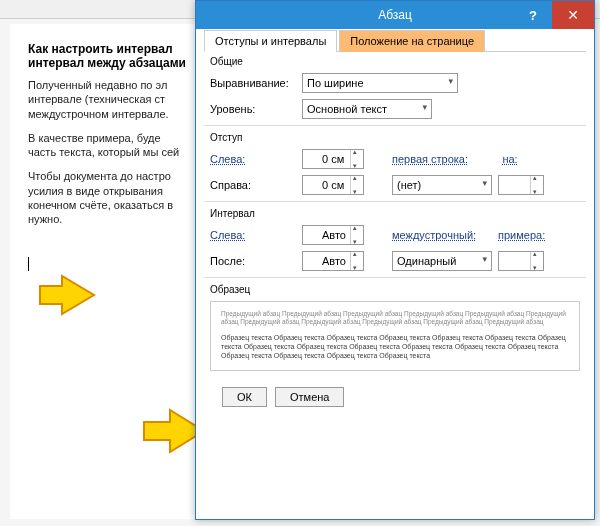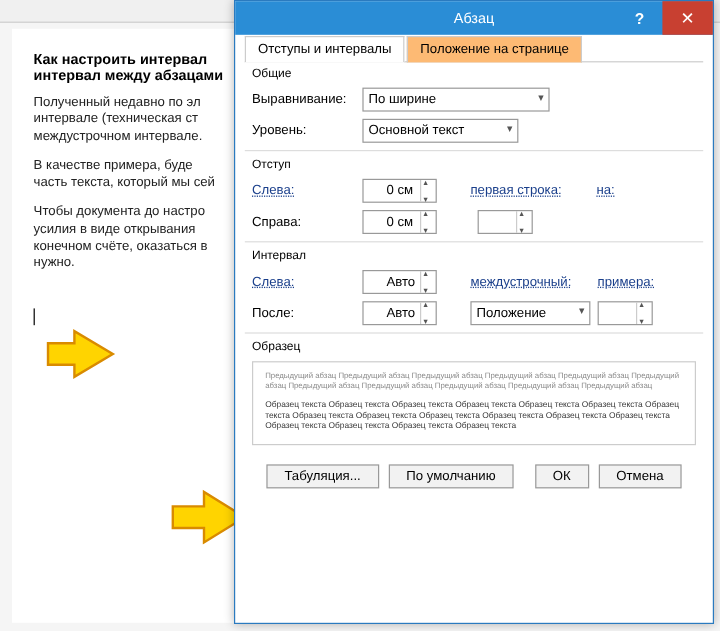--- a/index.html
+++ b/index.html
@@ -101,29 +101,32 @@
       <hr class="sep">
       <div class="group-title">Отступ</div>
       <div class="row">
         <span class="lbl link">Слева:</span>
         <div class="spin" style="width:62px">
             <span>0 см</span>
             <div class="btns"></div>
           </div>
         <span style="width:28px"></span>
         <span class="lbl link" style="width:105px">первая строка:</span>
-        <span class="link" style="width:26px;text-align:left">на:</span>
+        <span class="link" style="width:26px;text-align:center">на:</span>
       </div>
       <div class="row">
         <span class="lbl">Справа:</span>
         <div class="spin" style="width:62px">
             <span>0 см</span>
             <div class="btns"></div>
           </div>
         <span style="width:28px"></span>
+        <div class="sel" style="width:100px">
+            <span>(нет)</span>
+          </div>
         <span style="width:6px"></span>
         <div class="spin" style="width:46px">
             <span></span>
             <div class="btns"></div>
           </div>
       </div>
 
       <hr class="sep">
       <div class="group-title">Интервал</div>
       <div class="row">
@@ -137,42 +140,38 @@
         <span class="link" style="width:56px;margin-left:6px">примера:</span>
       </div>
       <div class="row">
         <span class="lbl">После:</span>
         <div class="spin" style="width:62px">
             <span>Авто</span>
             <div class="btns"></div>
           </div>
         <span style="width:28px"></span>
         <div class="sel" style="width:100px">
-            <span>Положение</span>
+            <span>Одинарный</span>
           </div>
         <span style="width:6px"></span>
         <div class="spin" style="width:46px">
             <span></span>
             <div class="btns"></div>
           </div>
       </div>
 
       <hr class="sep">
       <div class="group-title">Образец</div>
       <fieldset class="sample">
         <div class="sample-text">Предыдущий абзац Предыдущий абзац Предыдущий абзац Предыдущий абзац Предыдущий абзац Предыдущий абзац Предыдущий абзац Предыдущий абзац Предыдущий абзац Предыдущий абзац Предыдущий абзац</div>
         <div class="sample-main">Образец текста Образец текста Образец текста Образец текста Образец текста Образец текста Образец текста Образец текста Образец текста Образец текста Образец текста Образец текста Образец текста Образец текста Образец текста Образец текста Образец текста</div>
       </fieldset>
 
       <div class="footer">
         <div style="display:flex;gap:8px">
-          <div class="btn">Табуляция...</div>
-          <div class="btn">По умолчанию</div>
-        </div>
-        <div style="display:flex;gap:8px">
           <div class="btn">ОК</div>
           <div class="btn">Отмена</div>
         </div>
       </div>
     </div>
   </div>
 
 </div>
 
 </body></html>

